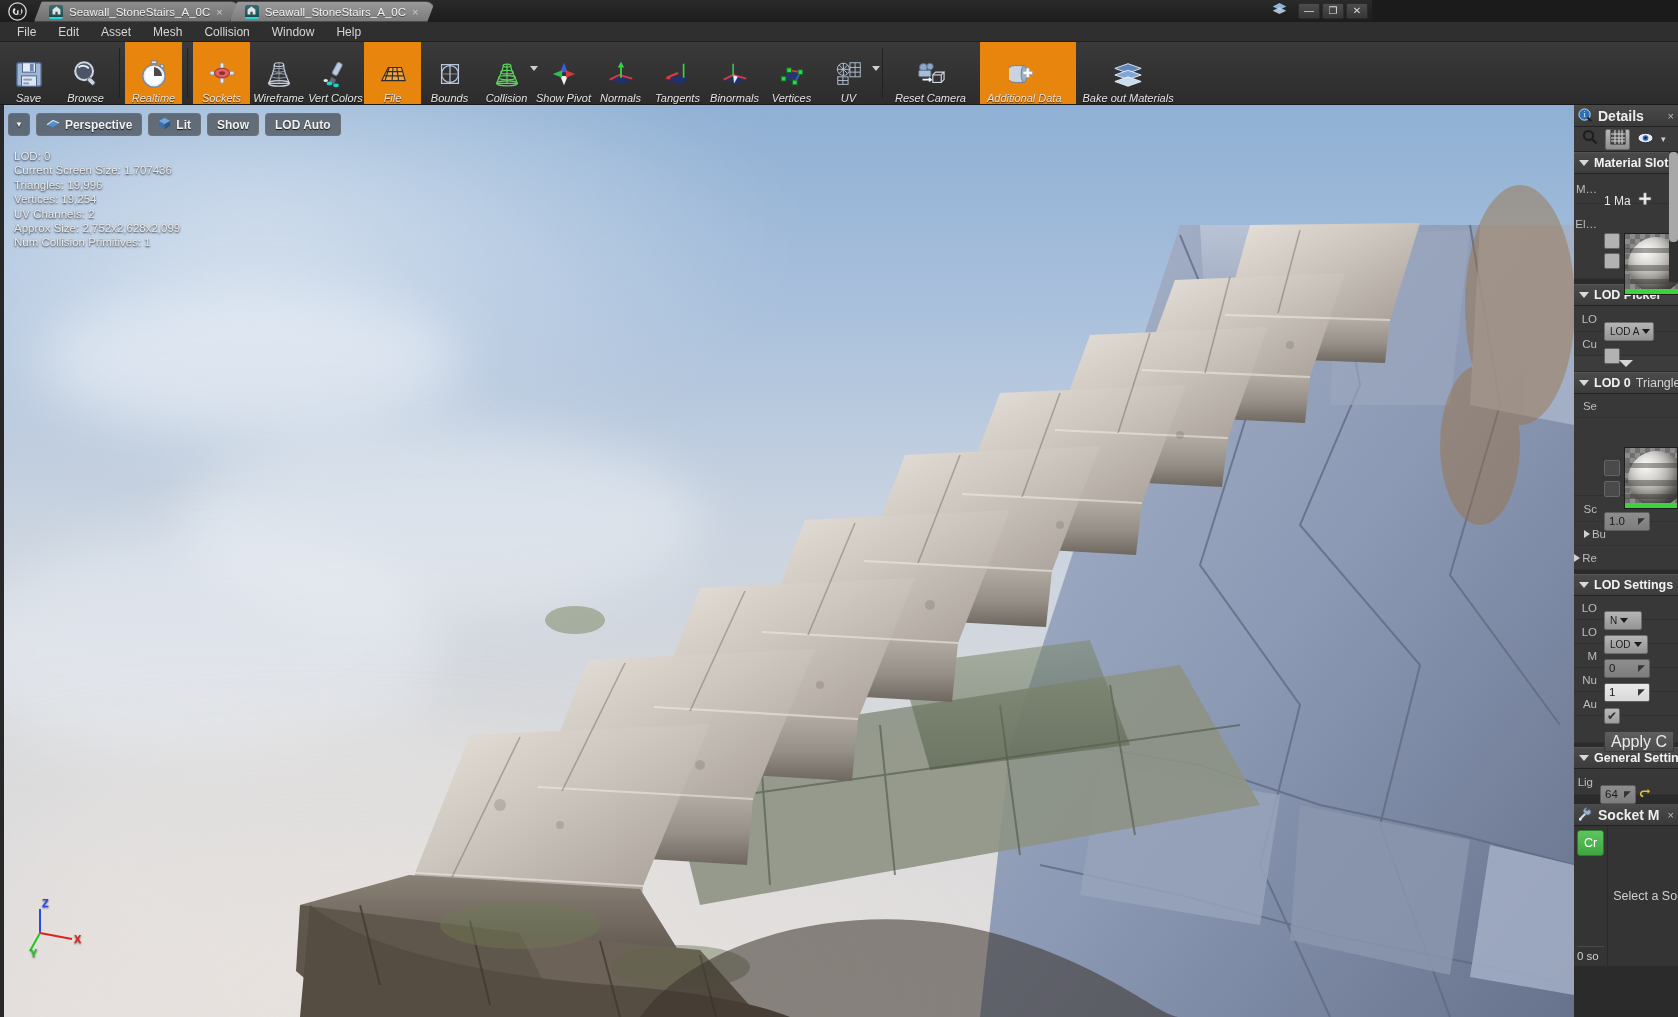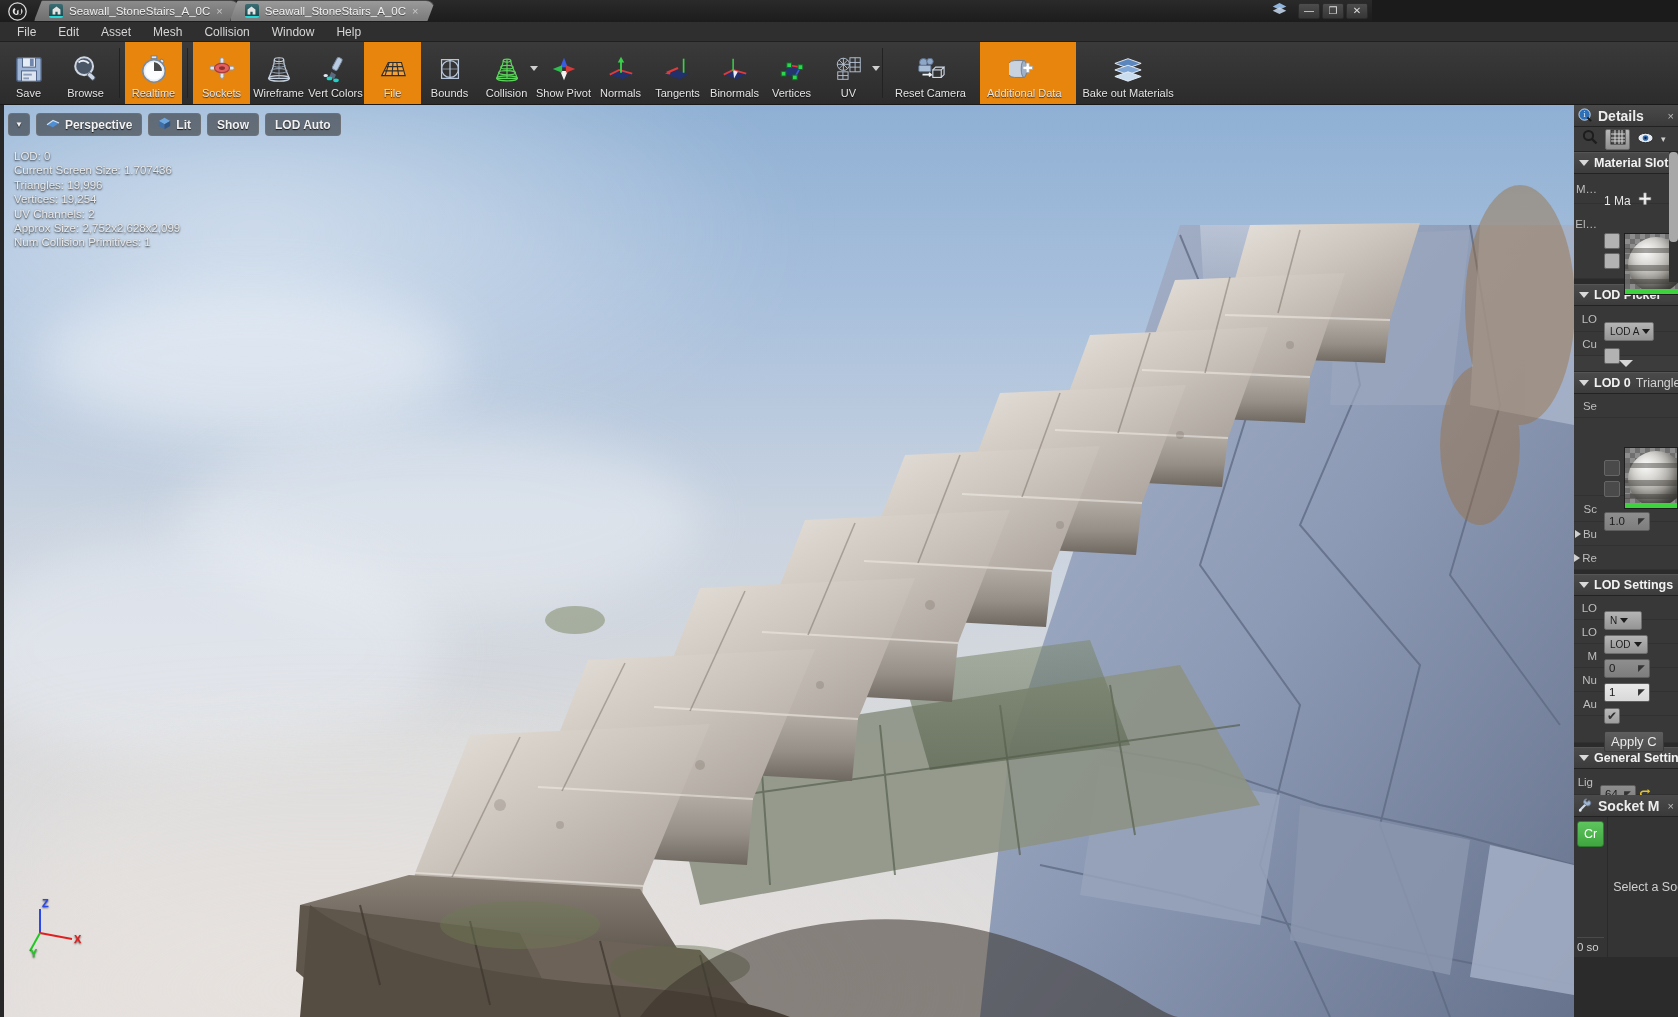--- a/index.html
+++ b/index.html
@@ -8,21 +8,21 @@
     background:#1b1b1b;
     font-family:"Liberation Sans", sans-serif;
     -webkit-font-smoothing:antialiased;
   }
   #app{ position:relative; width:1678px; height:1017px; }
 
   
   .titlebar{
     position:absolute; left:0; top:0; width:1372px; height:22px;
     background:linear-gradient(#2a2a2a,#1c1c1c);
-    display:flex; align-items:flex-start;
+    display:flex; align-items:center;
   }
   .ue-logo{
     width:34px; height:22px; display:flex; align-items:center; justify-content:center;
     color:#d8d8d8; font-size:15px; font-weight:bold; font-family:"Liberation Serif",serif;
   }
   .tab{
     position:relative; height:21px; display:flex; align-items:center;
     padding:0 6px 0 8px; margin-right:-10px;
     background:linear-gradient(#8c8c8c,#6e6e6e);
     color:#efefef; font-size:11.5px;
@@ -60,22 +60,22 @@
   }
 
   
   .toolbar{
     position:absolute; left:0; top:42px; width:1678px; height:63px;
     background:linear-gradient(#3a3a3a,#2c2c2c);
     border-bottom:1px solid #1a1a1a;
     display:flex; align-items:stretch;
   }
   .tb-btn{
-    width:57px; display:flex; flex-direction:column; align-items:center; justify-content:center;
-    padding-top:4px; position:relative;
+    width:57px; display:flex; flex-direction:column; align-items:center; justify-content:flex-end;
+    padding-top:4px; position:relative;font-style:italic;
   }
   .tb-btn.wide{ width:auto; padding-left:7px; padding-right:14px; }
   .tb-btn.on{ background:#e8850c; }
   .tb-ico{ width:34px;height:34px; display:flex;align-items:center;justify-content:center; }
   .tb-lbl{
     font-size:11px; color:#e4e4e4; margin-top:1px; white-space:nowrap;
     text-shadow:0 1px 1px rgba(0,0,0,.7);
   }
   .tb-sep{ width:1px; background:#222; margin:6px 5px; }
   .tb-caret{
@@ -168,21 +168,21 @@
   .spin{ font-size:9px; color:#333; }
   .chk{
     width:16px;height:16px; background:linear-gradient(#b9b9b9,#9e9e9e);
     border:1px solid #6a6a6a; border-radius:2px; color:#303030;
     font-size:12px; display:flex;align-items:center;justify-content:center;
   }
   .swatch{ width:16px;height:16px; background:#b2b2b2; border:1px solid #666; border-radius:2px;}
   .btn-gray{
     height:21px; padding:0 6px; display:flex;align-items:center;
     background:linear-gradient(#5e5e5e,#4c4c4c); border:1px solid #3a3a3a; border-radius:2px;
-    color:#eaeaea; font-size:13px; white-space:nowrap; overflow:hidden;
+    color:#eaeaea; font-size:16px; white-space:nowrap; overflow:hidden;
   }
   .matthumb{
     width:62px;height:62px; border:1px solid #1e1e1e; position:relative; overflow:hidden;
     background:
       repeating-conic-gradient(#8d8d8d 0% 25%, #6f6f6f 0% 50%) 0 0/10px 10px;
   }
   .matball{
     position:absolute; left:3px; top:3px; width:56px;height:56px; border-radius:50%;
     background:
       radial-gradient(circle at 32% 26%, #fbfbfb 0%, #d9d8d4 24%, #a9a6a0 52%, #6a6862 80%, #3c3b38 100%);
@@ -883,21 +883,21 @@
     </div>
     <div class="prow" style="height:26px;">
       <div class="plabel">Sc</div>
       <div class="pval">
         <div class="numbox">
           <span>1.0</span>
           <span class="spin">◤</span>
         </div>
       </div>
     </div>
-    <div class="prow" style="height:24px;">
+    <div class="prow" style="height:24px;padding-left:9px;">
       <div class="plabel" style="display:flex;align-items:center;justify-content:flex-end;gap:2px;">
         <span class="expander"></span>
         <span>Bu</span>
       </div>
       <div class="pval"></div>
     </div>
     <div class="prow" style="height:24px;">
       <div class="plabel" style="display:flex;align-items:center;justify-content:flex-end;gap:2px;">
         <span class="expander"></span>
         <span>Re</span>
@@ -971,21 +971,21 @@
         </div>
         <span>
           <svg width="12" height="12" viewBox="0 0 14 14">
               <path d="M11 5 H5 a3 3 0 0 0 0 6" fill="none" stroke="#e0c23a" stroke-width="1.8"></path>
               <path d="M10 2.2 l3 2.8 -3 2.8z" fill="#e0c23a"></path>
             </svg>
         </span>
       </div>
     </div>
 
-    <div class="panel-tabbar" style="margin-top:0;">
+    <div class="panel-tabbar" style="margin-top:9px;">
       <span class="pt-icon">
         <svg width="15" height="15" viewBox="0 0 16 16">
             <path d="M2 13 l6-6" stroke="#cfd8e4" stroke-width="2.4"></path>
             <path d="M8 7 a3 3 0 1 0 3.6-4.4 L9.6 4.6 8 3 9.6 1 A3.3 3.3 0 0 0 6.4 6z" fill="#9fb4d0" stroke="#6a7b91"></path>
             <circle cx="2.4" cy="13.2" r="1.4" fill="#e6ecf4"></circle>
           </svg>
       </span>
       <span class="pt-title">Socket M</span>
       <span class="pt-x">×</span>
     </div>

